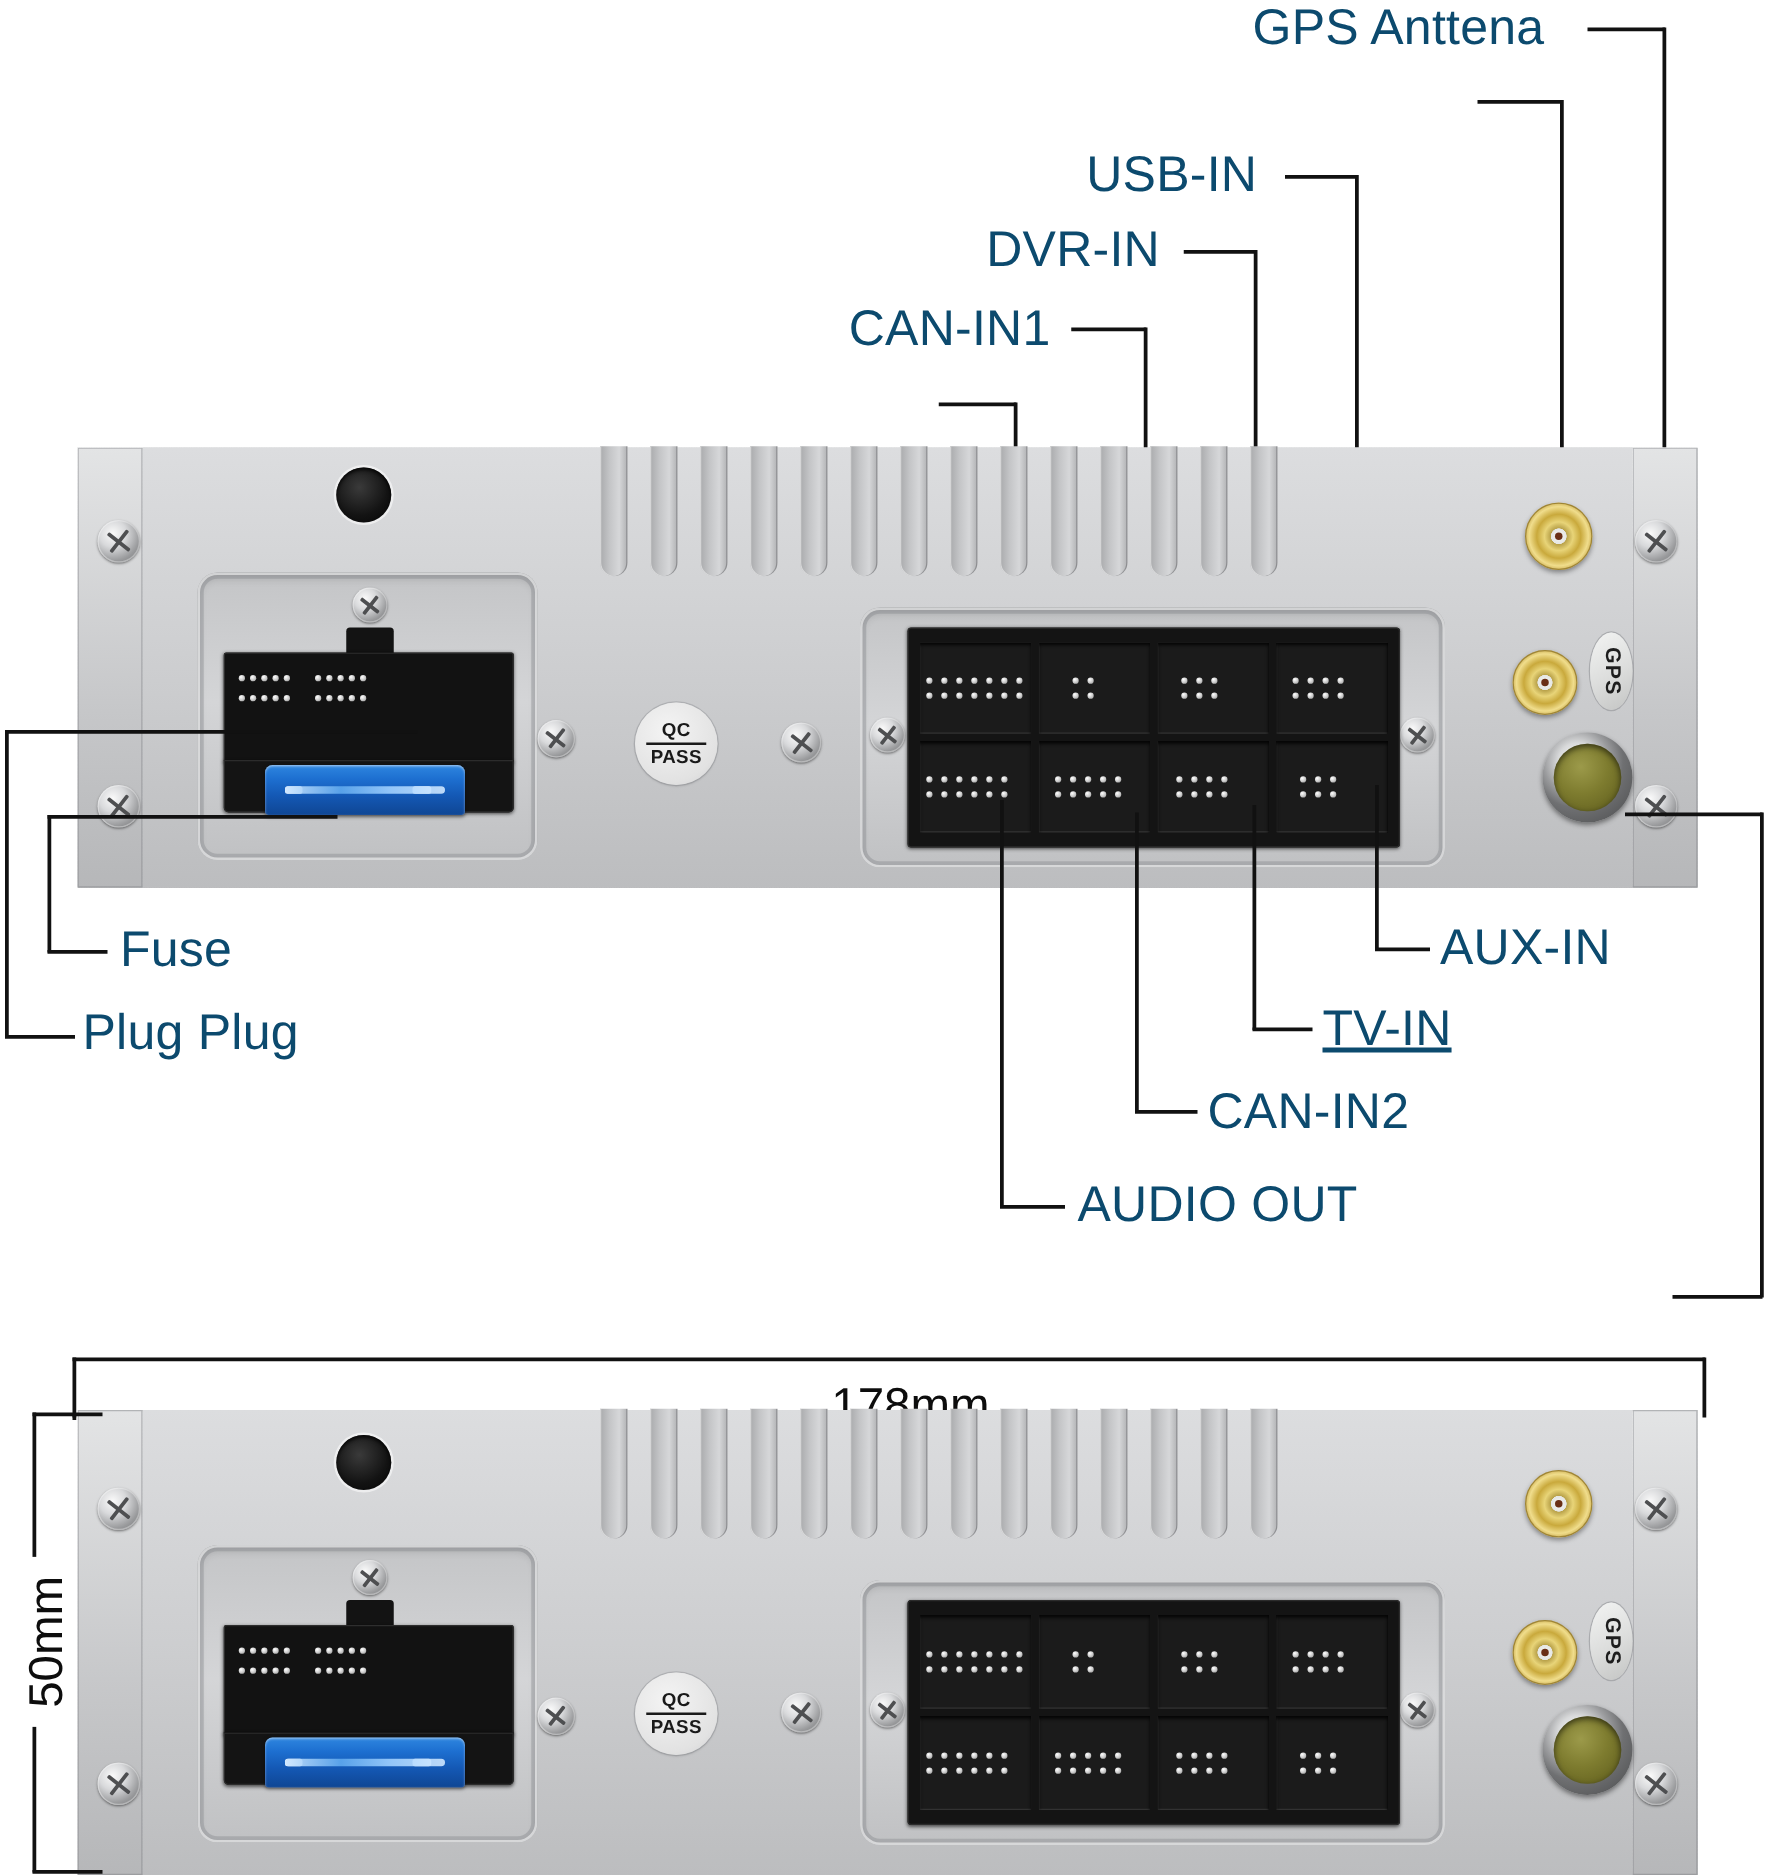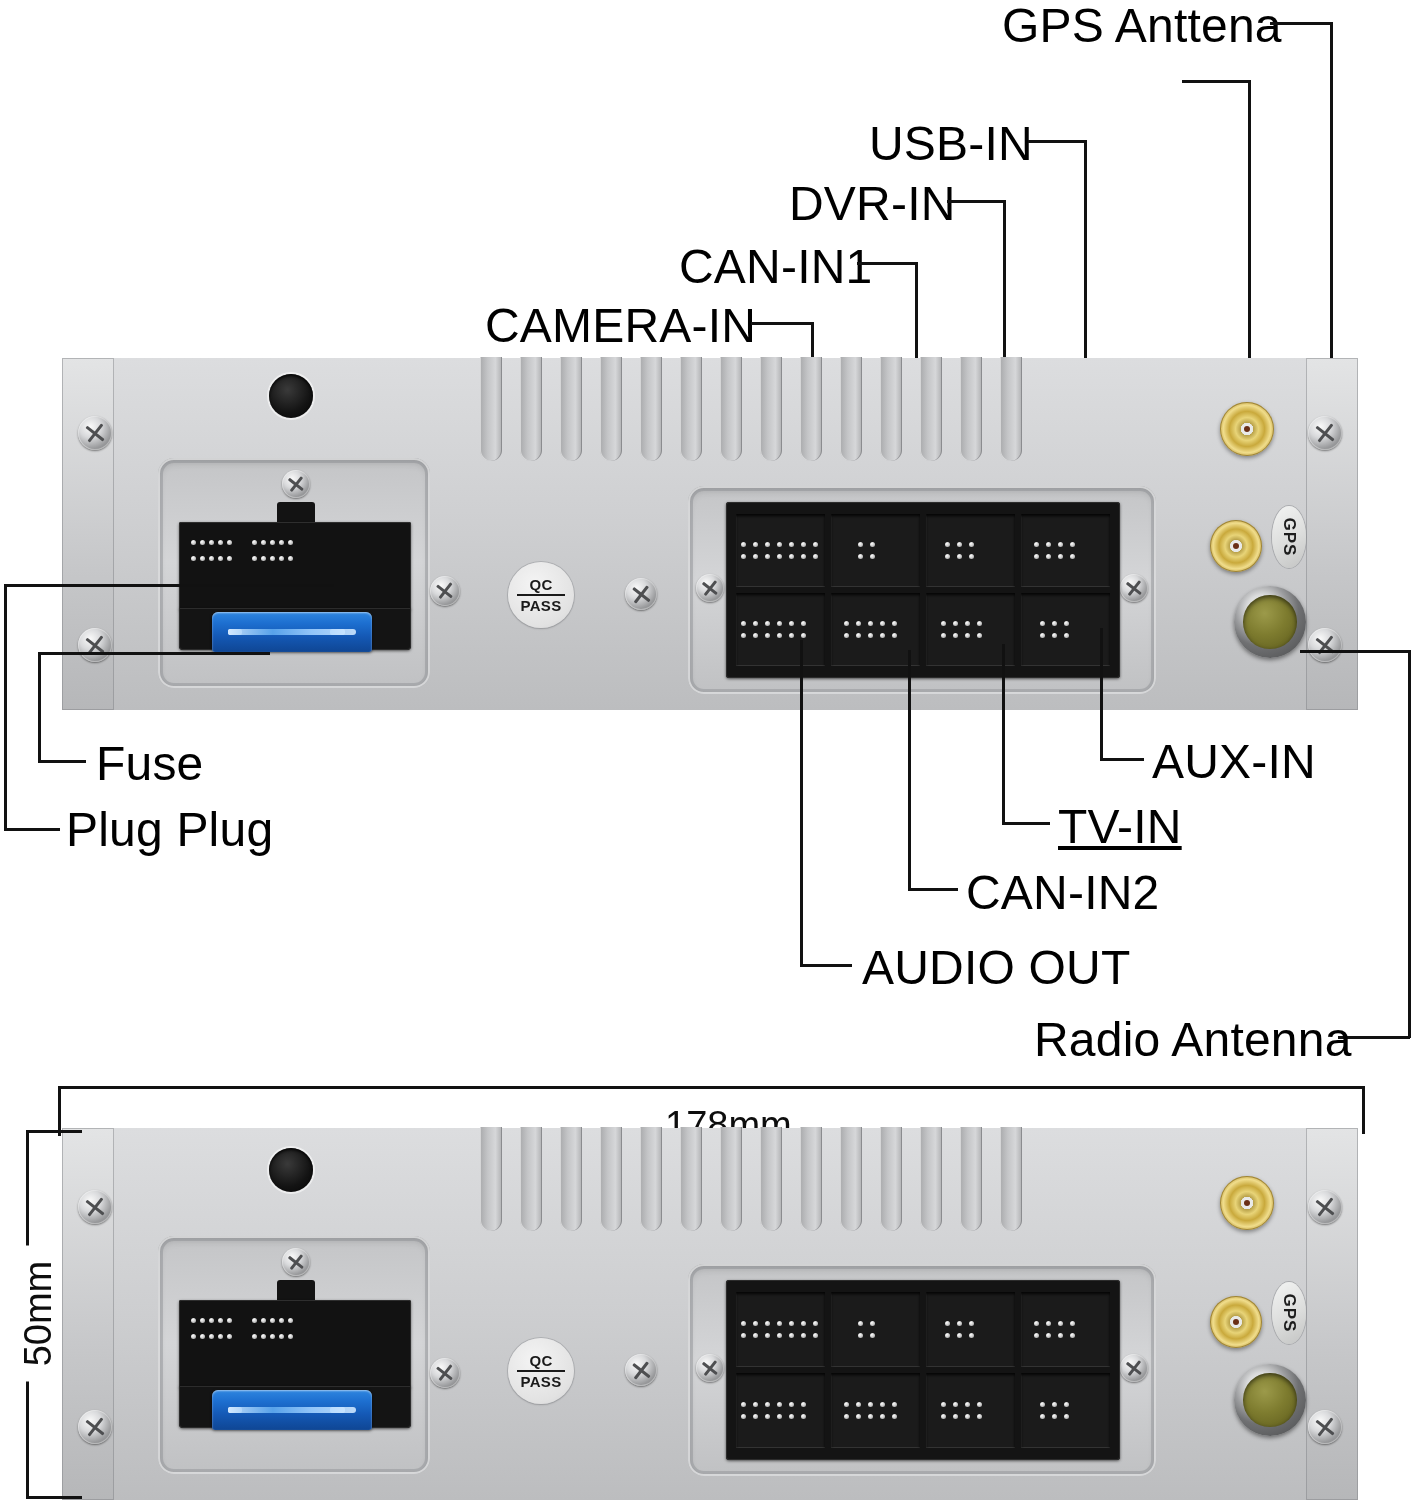--- a/index.html
+++ b/index.html
@@ -6,22 +6,22 @@
   body{
     width:1422px;height:1500px;position:relative;overflow:hidden;
     font-family:"Liberation Sans", sans-serif;
     color:#101010;
   }
   .stage{position:absolute;inset:0;}
 
   
   .lbl{
     position:absolute;white-space:nowrap;
-    font-size:48px;line-height:1;letter-spacing:.2px;
-    color:#000000;font-weight:400;
+    font-size:40px;line-height:1;letter-spacing:.2px;
+    color:#0c4a6e;font-weight:400;
   }
 
   
   .ln{position:absolute;background:#111;}
   .lnh{height:2.5px;}
   .lnv{width:2.5px;}
 
   
   .unit{position:absolute;}
   .face{
@@ -197,21 +197,20 @@
 </style>
 </head>
 <body>
 
 <div class="stage">
 
   <div class="lbl" style="left:1002px;top:2px;">GPS Anttena</div>
   <div class="lbl" style="left:869px;top:120px;">USB-IN</div>
   <div class="lbl" style="left:789px;top:180px;">DVR-IN</div>
   <div class="lbl" style="left:679px;top:243px;">CAN-IN1</div>
-  <div class="lbl" style="left:485px;top:302px;">CAMERA-IN</div>
 
   <div class="ln lnh" style="left:1270px;top:22px;width:62px;"></div>
   <div class="ln lnv" style="left:1330px;top:22px;height:400px;"></div>
 
   <div class="ln lnh" style="left:1182px;top:80px;width:68px;"></div>
   <div class="ln lnv" style="left:1248px;top:80px;height:345px;"></div>
 
   <div class="ln lnh" style="left:1028px;top:140px;width:58px;"></div>
   <div class="ln lnv" style="left:1084px;top:140px;height:430px;"></div>
 
@@ -475,21 +474,20 @@
   <div class="ln lnh" style="left:908px;top:888px;width:50px;"></div>
   <div class="lbl" style="left:966px;top:869px;">CAN-IN2</div>
 
   <div class="ln lnv" style="left:800px;top:640px;height:326px;"></div>
   <div class="ln lnh" style="left:800px;top:964px;width:52px;"></div>
   <div class="lbl" style="left:862px;top:944px;">AUDIO OUT</div>
 
   <div class="ln lnh" style="left:1300px;top:650px;width:110px;"></div>
   <div class="ln lnv" style="left:1408px;top:650px;height:388px;"></div>
   <div class="ln lnh" style="left:1338px;top:1036px;width:72px;"></div>
-  <div class="lbl" style="left:1034px;top:1016px;">Radio Antenna</div>
 
   <div class="dim-line" style="left:58px;top:1086px;width:1306px;height:2.5px;"></div>
   <div class="dim-tick" style="left:58px;top:1086px;width:2.5px;height:48px;"></div>
   <div class="dim-tick" style="left:1362px;top:1086px;width:2.5px;height:48px;"></div>
   <div class="dim-text" style="left:655px;top:1104px;">178mm</div>
 
   <div class="unit" style="left:62px;top:1128px;width:1296px;height:372px;">
     <div class="face"></div>
     <div class="body-main"></div>
     <div class="bracketL"></div>

